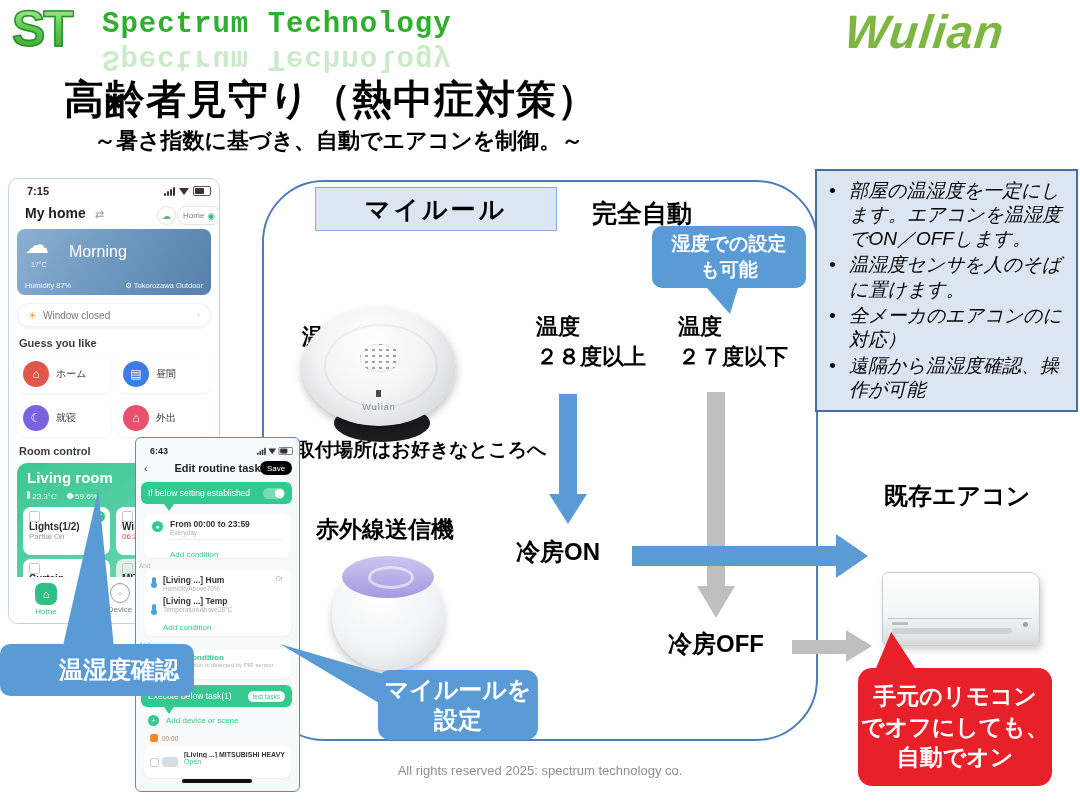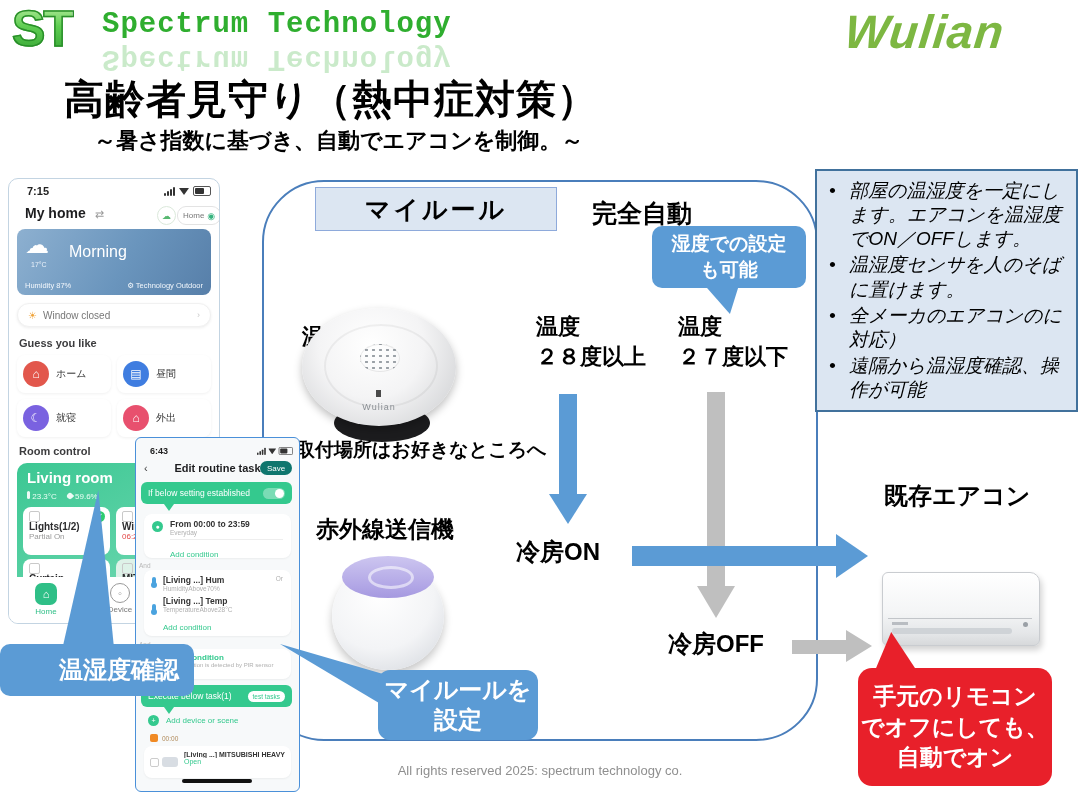--- a/index.html
+++ b/index.html
@@ -153,21 +153,21 @@
   .navitem{position:absolute;width:50px;text-align:center;}
   .navitem .nico{width:22px;height:22px;margin:0 auto;border-radius:7px;display:flex;align-items:center;justify-content:center;font-size:11px;}
   .navitem .nlb{font-size:8px;margin-top:2px;}
 
   
   .phone2{left:135px;top:437px;width:163px;height:353px;background:#f7f9fa;border:1px solid #4a90d9;
     border-radius:6px;overflow:hidden;z-index:4;}
   .p2-time{left:14px;top:8px;font-size:9px;font-weight:700;color:#222;}
   .p2-back{left:8px;top:24px;font-size:11px;color:#444;}
   .p2-title{left:0;top:24px;width:163px;text-align:center;font-size:11px;font-weight:700;color:#1d1d1f;}
-  .p2-save{left:124px;top:23px;width:32px;height:14px;background:#0f766e;border-radius:8px;color:#fff;
+  .p2-save{left:124px;top:23px;width:32px;height:14px;background:#000000;border-radius:8px;color:#fff;
     font-size:8px;display:flex;align-items:center;justify-content:center;}
   .gbanner{left:5px;width:151px;height:22px;background:#34c98e;border-radius:6px;color:#fff;
     font-size:8.5px;display:flex;align-items:center;padding:0 7px;box-sizing:border-box;}
   .gtail{width:10px;height:7px;background:#34c98e;clip-path:polygon(0 0,100% 0,50% 100%);}
   .toggle{margin-left:auto;width:22px;height:11px;border-radius:6px;background:rgba(255,255,255,.35);position:relative;}
   .toggle::after{content:"";position:absolute;right:1px;top:1px;width:9px;height:9px;border-radius:50%;background:#fff;}
   .p2card{left:8px;width:147px;background:#fff;border-radius:8px;box-shadow:0 1px 2px rgba(0,0,0,.05);box-sizing:border-box;}
   .p2 .and, .p2and{font-size:6.5px;color:#b7b7b7;}
   .gdot{width:11px;height:11px;border-radius:50%;background:#34c98e;display:flex;align-items:center;justify-content:center;color:#fff;font-size:7px;}
   .p2main{font-size:8.5px;font-weight:600;color:#333;}
@@ -285,21 +285,21 @@
       <span>Home</span>
       <span class="loc">◉</span>
     </div>
 
     <div class="abs weather">
       <div class="cloud">☁</div>
       <div class="temp">17°C</div>
       <div class="greet">Morning</div>
       <div class="wrow">
         <span>Humidity  87%</span>
-        <span>⚙ <span>Technology  Outdoor</span></span>
+        <span>⚙ <span>Tokorozawa  Outdoor</span></span>
       </div>
     </div>
 
     <div class="abs winrow">
       <span class="sun">☀</span>
       <span>Window  closed</span>
       <span class="chev">›</span>
     </div>
 
     <div class="abs p1-section" style="left:10px;top:158px;">Guess you like</div>

